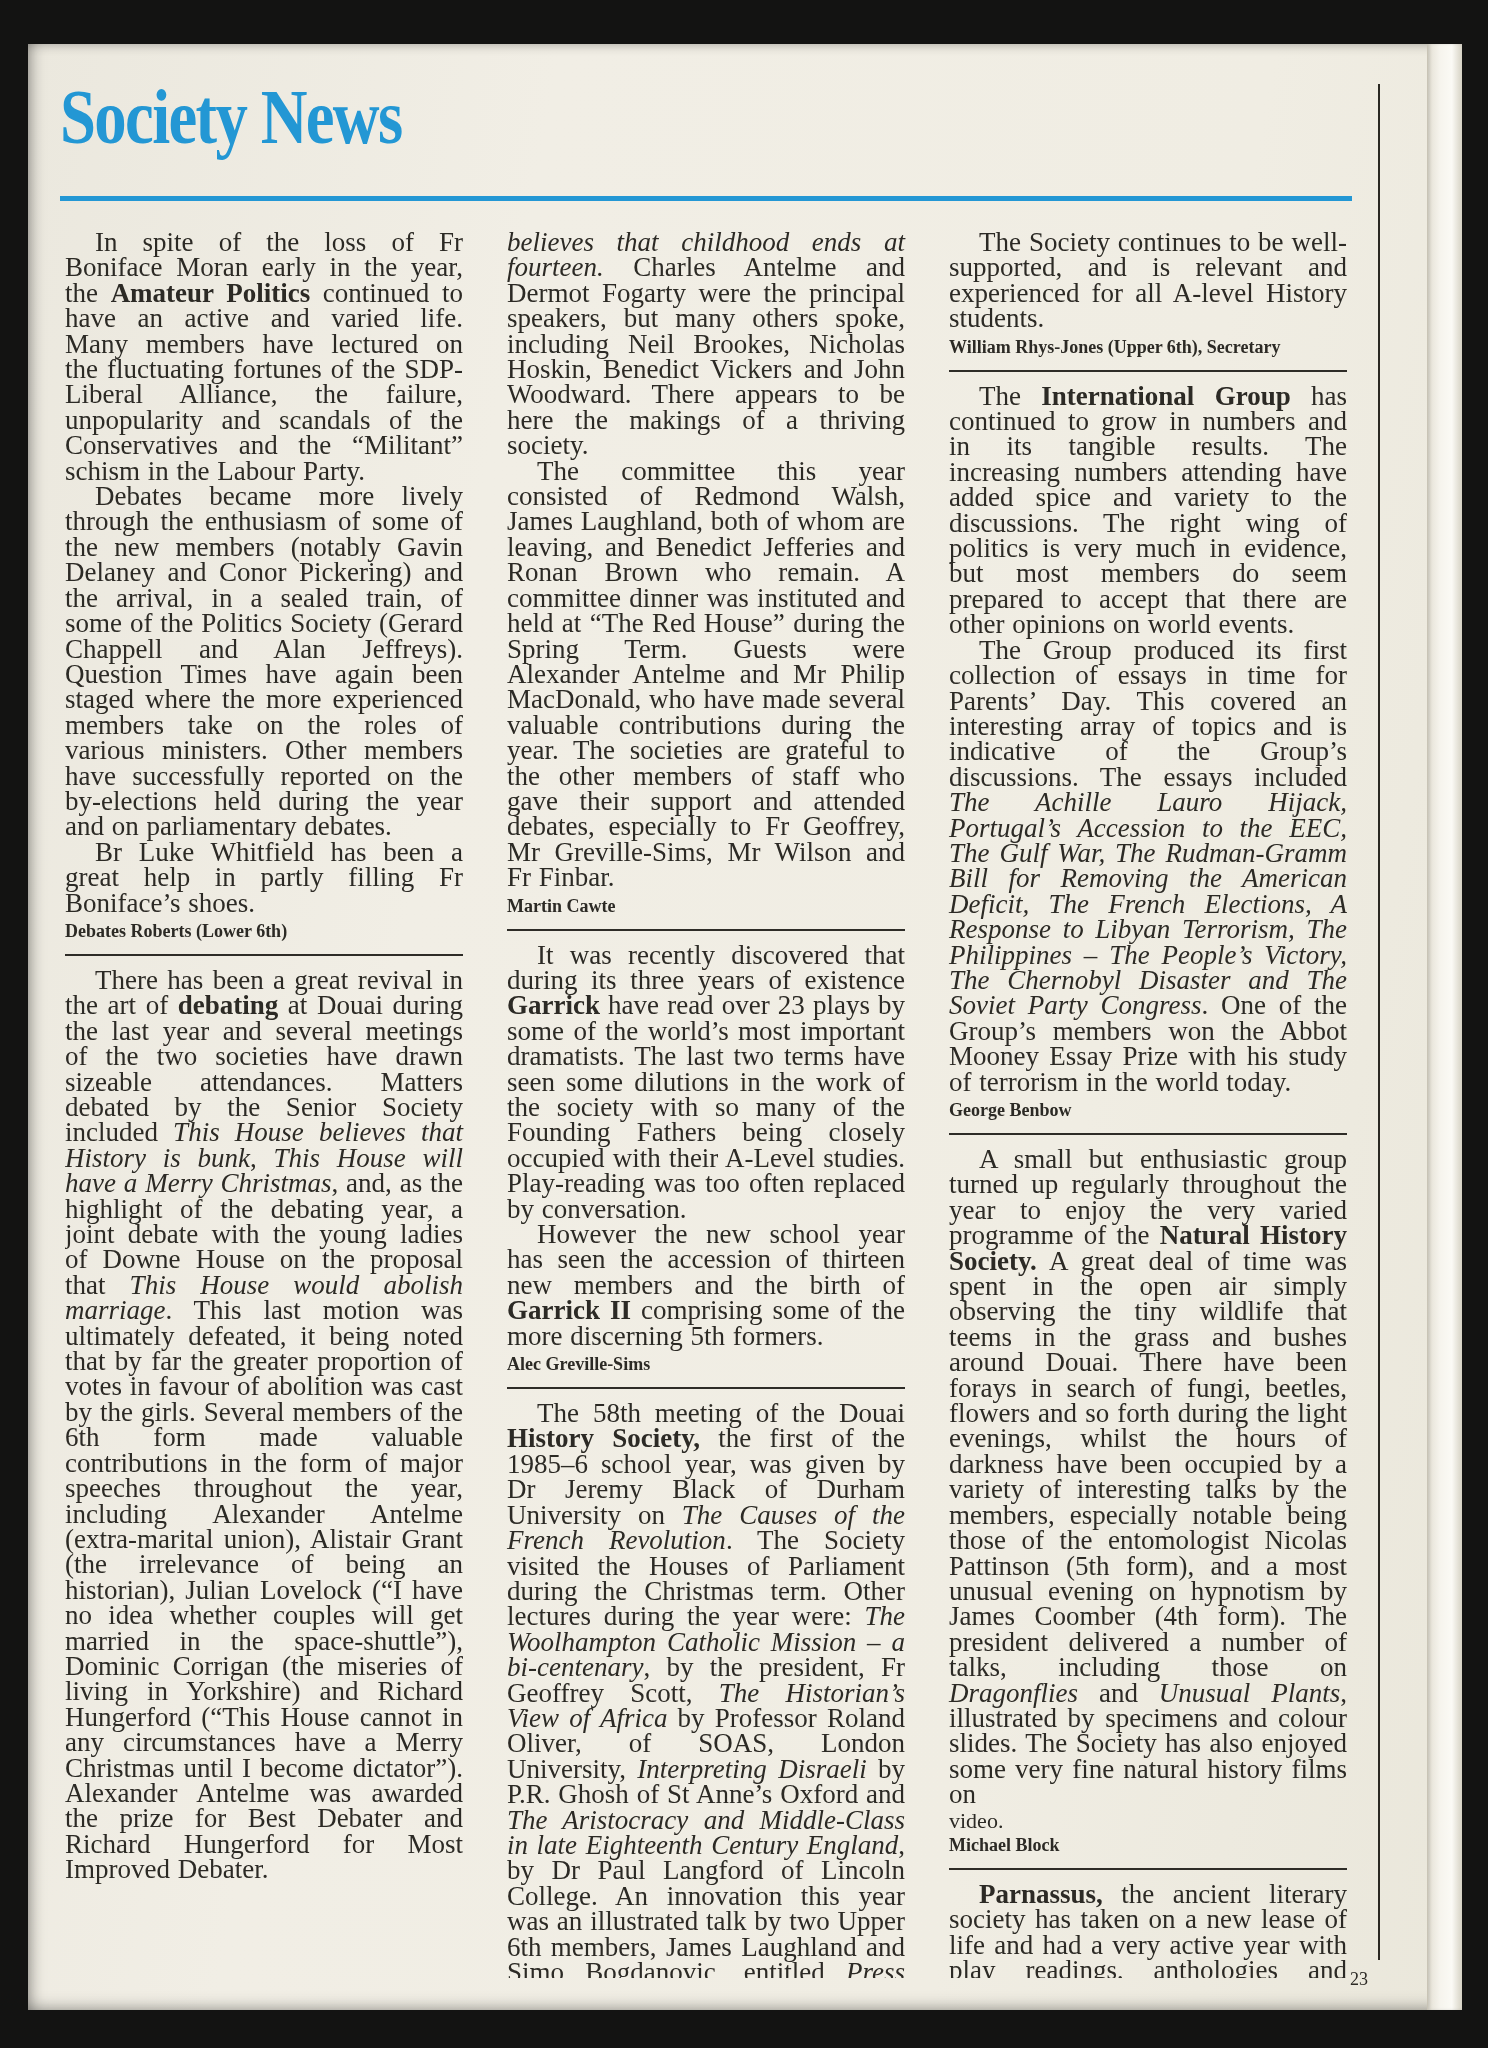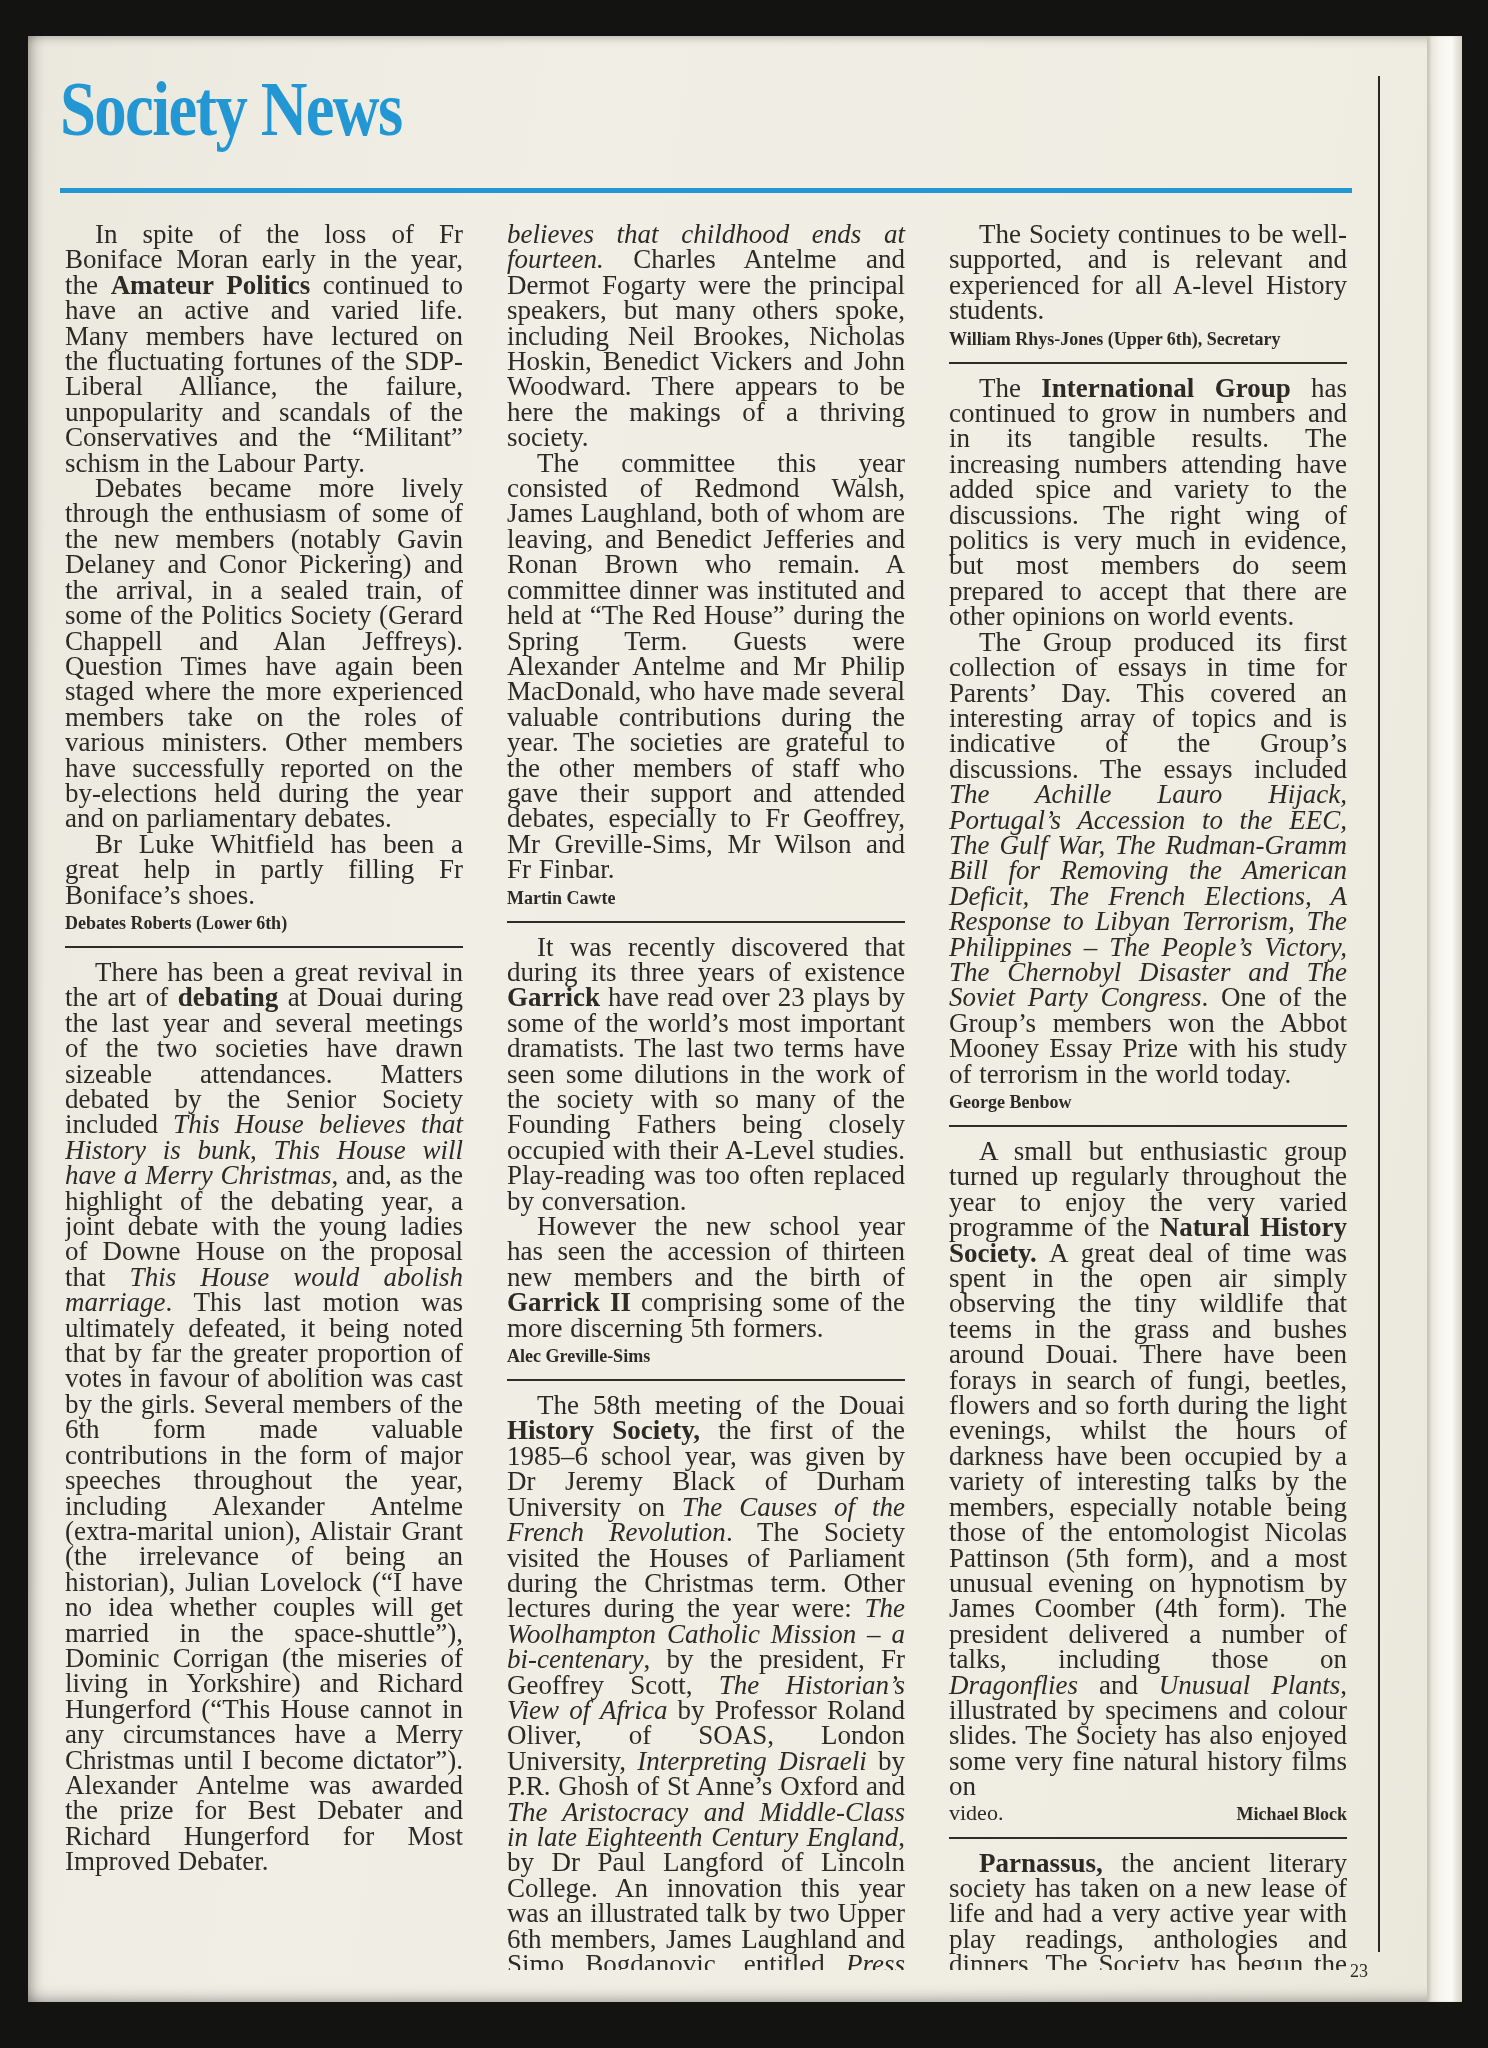--- a/index.html
+++ b/index.html
@@ -3,21 +3,21 @@
 <meta charset="utf-8">
 <style>
   html,body{
     margin:0; padding:0;
     width:1488px; height:2048px;
     overflow:hidden;
     background:#131312;
     font-family:"Liberation Serif","DejaVu Serif",serif;
   }
   .page{
-    position:absolute; left:28px; top:36px;
+    position:absolute; left:28px; top:44px;
     width:1434px; height:1966px;
     background:linear-gradient(100deg,#ebe8de 0%,#f1eee5 30%,#f0ede3 70%,#eae7db 100%);
     box-shadow: inset 10px 0 16px -8px rgba(0,0,0,.38),
                 inset 0 -10px 16px -8px rgba(0,0,0,.30),
                 inset 0 10px 12px -10px rgba(0,0,0,.25);
   }
   .page-edge{
     position:absolute; top:0; right:0; bottom:0; width:34px;
     background:linear-gradient(90deg,#e4e0d4 0,#f6f4ed 35%,#fbfaf5 70%,#d6d2c4 100%);
     border-left:1px solid #c9c4b6;
@@ -63,20 +63,21 @@
   }
   .rule{
     height:2px;
     background:#2e2c27;
     margin:11px 0 12px 0;
   }
   .sigline{
     display:flex; justify-content:space-between; align-items:baseline;
     font-size:22px; line-height:25.4px;
     color:var(--ink,#2c2a25);
+    flex-direction:column;
   }
   .sigline .sig{ margin-top:0; }
   .vrule{
     position:absolute; right:82px; top:40px; bottom:50px;
     width:2px; background:#2a2822;
   }
   .page-num{
     position:absolute; right:94px; bottom:20px;
     font-size:18px; color:var(--ink,#2c2a25);
   }

